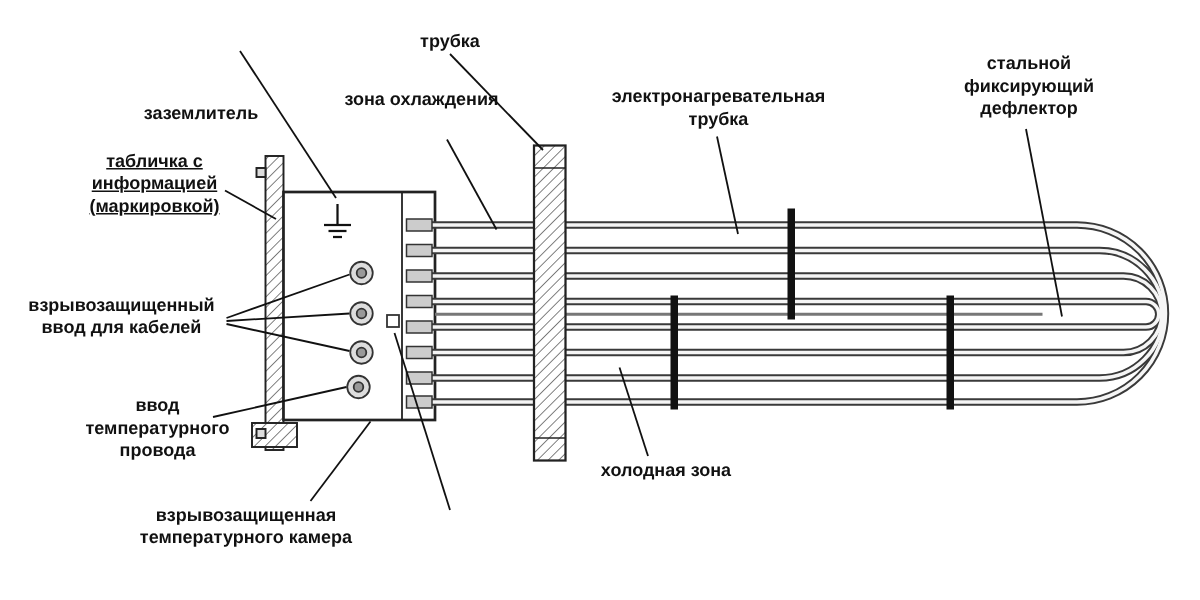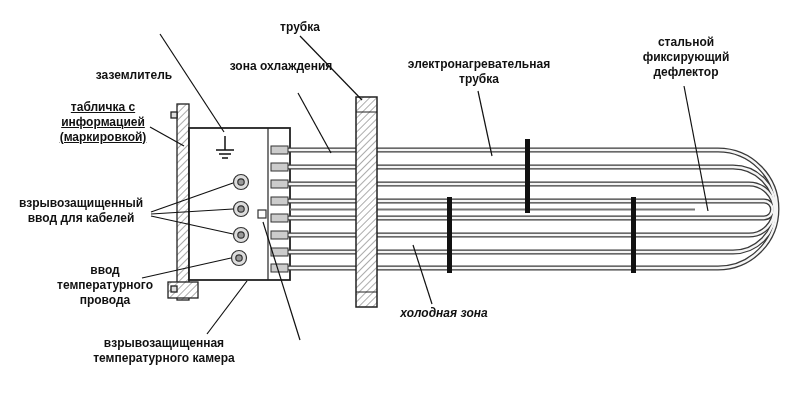--- a/index.html
+++ b/index.html
@@ -16,21 +16,21 @@
   .lbl-ground          {left:86px;  top:20px;  width:96px;margin-top:48px;}
   .lbl-flange          {left:270px; top:20px;  width:60px;}
   .lbl-cooling         {left:222px; top:59px;  width:118px;}
   .lbl-heating-tube    {left:398px; top:57px;  width:162px;}
   .lbl-deflector       {left:639px; top:35px;  width:94px;}
   .lbl-info-plate      {left:52px;  top:100px; width:102px;text-decoration:underline;}
   .lbl-cable-entry     {left:12px;  top:196px; width:138px;}
   .lbl-temp-wire       {left:50px;  top:263px; width:110px;}
   .lbl-junction-chamber{left:88px;  top:336px; width:152px;}
   .lbl-temp-sensor     {left:262px; top:342px; width:146px;}
-  .lbl-cold-zone       {left:392px; top:306px; width:104px;font-style:italic;}
+  .lbl-cold-zone       {left:392px; top:306px; width:104px;}
 </style>
 </head>
 <body>
 
 <div class="stage">
 
   <svg width="800" height="400" viewBox="0 0 800 400">
     <defs>
       <pattern id="hatch" width="5" height="5" patternUnits="userSpaceOnUse" patternTransform="rotate(45)">
         <rect width="5" height="5" fill="#ffffff"></rect>

